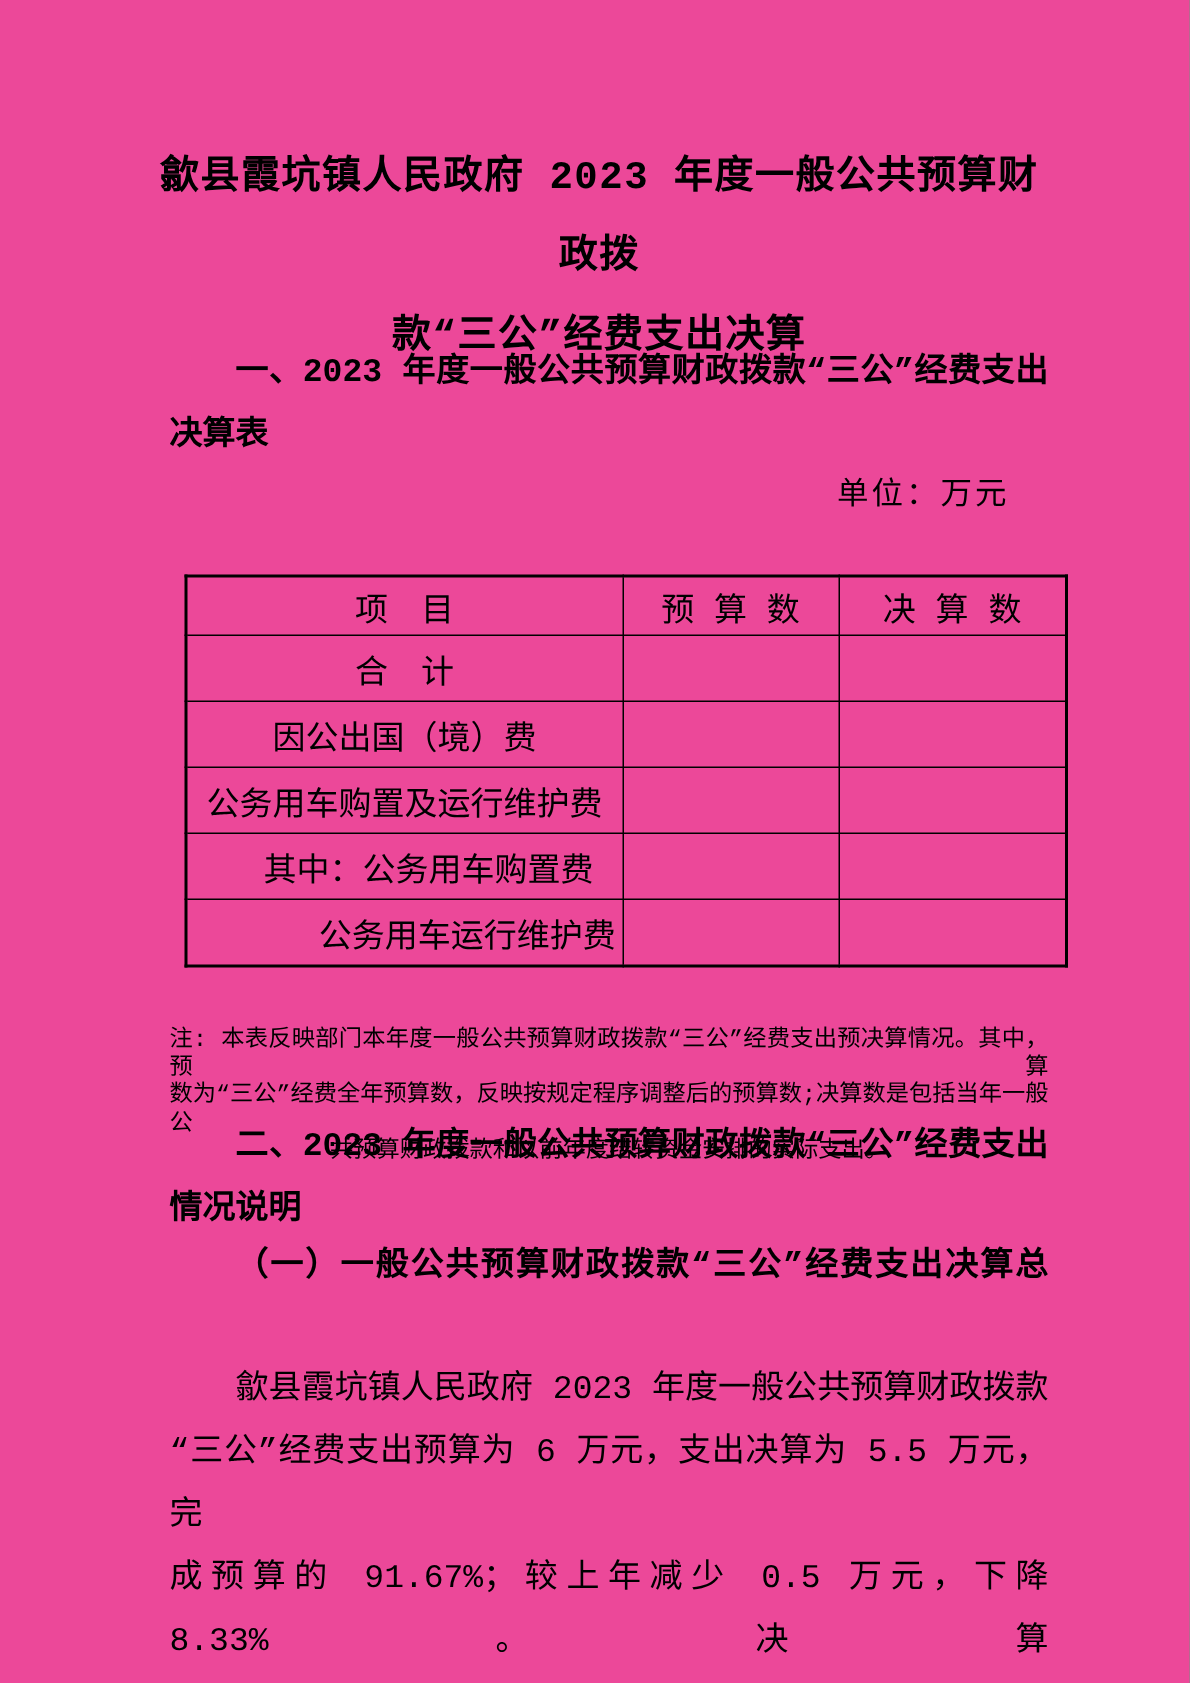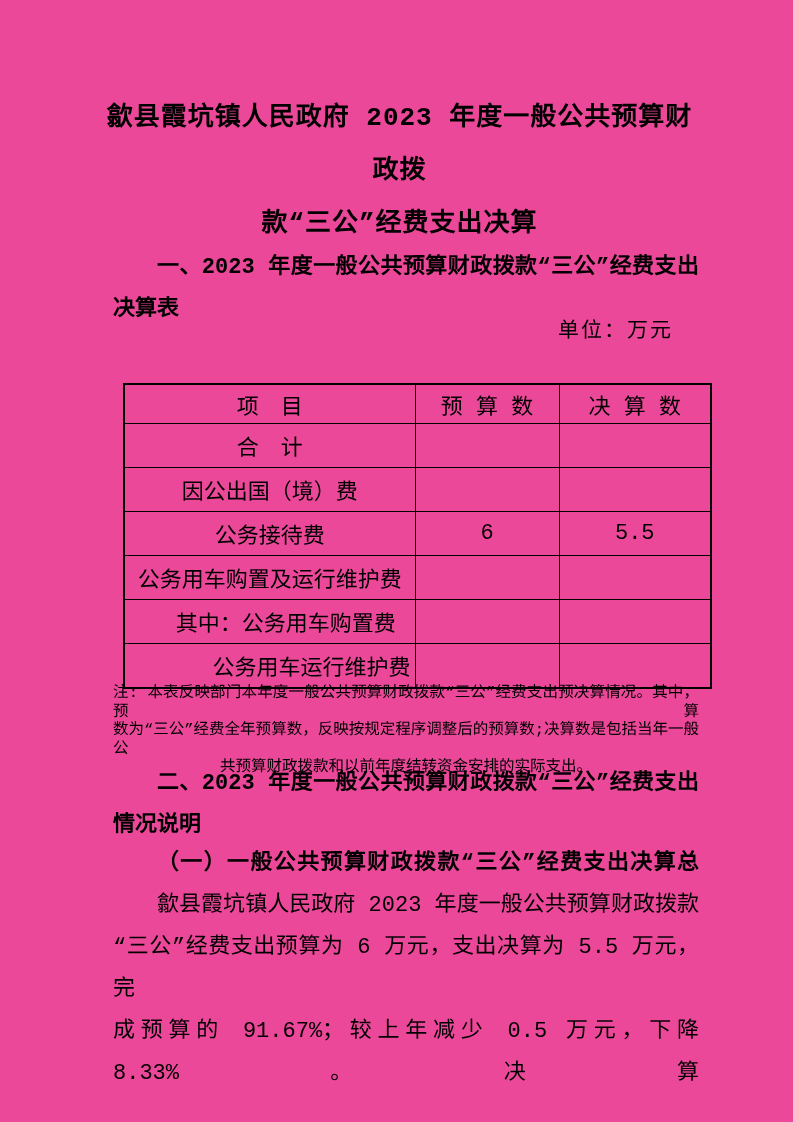--- a/index.html
+++ b/index.html
@@ -14,21 +14,21 @@
   }
   .title{
     position:absolute;top:92px;left:100px;right:94px;
     margin:0;
     font-size:26px;line-height:53px;font-weight:bold;
     text-align:center;letter-spacing:1px;
   }
   .block{position:absolute;left:113px;width:586px;font-size:22px;line-height:42px;}
   .bold{font-weight:bold;}
   .jl{text-align:justify;text-align-last:justify;}
-  .indent{text-indent:2em;margin-top:19px;}
+  .indent{text-indent:2em;}
   .unit{
     position:absolute;top:317px;right:120px;
     font-size:21px;line-height:30px;letter-spacing:2px;
   }
   table.budget{
     position:absolute;top:383px;left:112px;
     width:587px;border-collapse:collapse;table-layout:fixed;
     font-size:22px;
     margin-left:11px;
   }
@@ -86,25 +86,20 @@
         <td class="item c">合　计</td>
         <td class="c"></td>
         <td class="c"></td>
       </tr>
       <tr>
         <td class="item">因公出国（境）费</td>
         <td class="c"></td>
         <td class="c"></td>
       </tr>
       <tr>
-        <td class="item">公务接待费</td>
-        <td class="c">6</td>
-        <td class="c">5.5</td>
-      </tr>
-      <tr>
         <td class="item">公务用车购置及运行维护费</td>
         <td class="c"></td>
         <td class="c"></td>
       </tr>
       <tr class="indent1">
         <td class="item">其中：公务用车购置费</td>
         <td class="c"></td>
         <td class="c"></td>
       </tr>
       <tr class="indent2">
@@ -123,19 +118,19 @@
 
   <div class="block bold" style="top:744px">
     <div class="jl indent">二、2023 年度一般公共预算财政拨款“三公”经费支出</div>
     <div>情况说明</div>
   </div>
 
   <div class="block bold" style="top:824px">
     <div class="jl indent">（一）一般公共预算财政拨款“三公”经费支出决算总</div>
   </div>
 
-  <div class="block" style="top:866px">
+  <div class="block" style="top:906px">
     <div class="jl indent">歙县霞坑镇人民政府 2023 年度一般公共预算财政拨款</div>
     <div class="jl">“三公”经费支出预算为 6 万元，支出决算为 5.5 万元，完</div>
     <div class="jl">成预算的 91.67%；较上年减少 0.5 万元，下降 8.33%。决算</div>
   </div>
 
 </div>
 
 </body></html>

